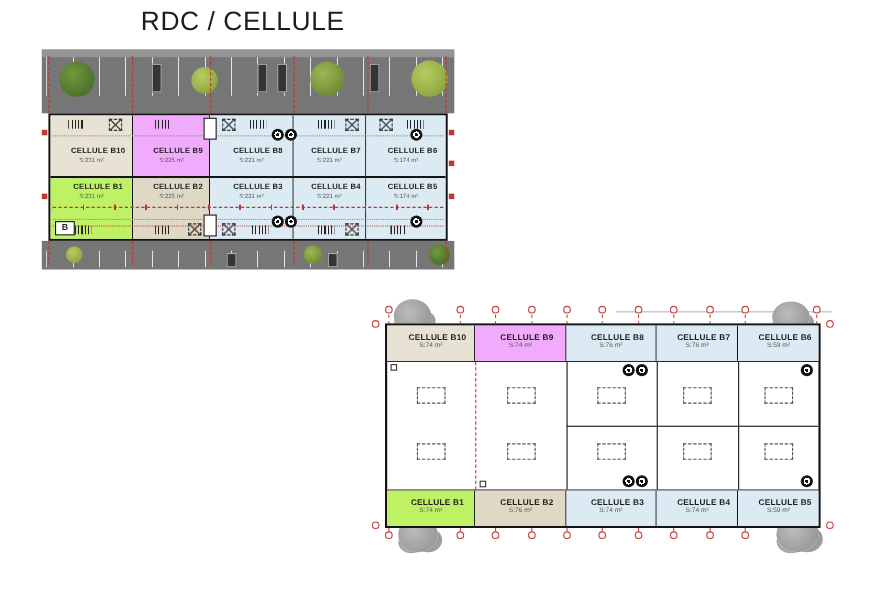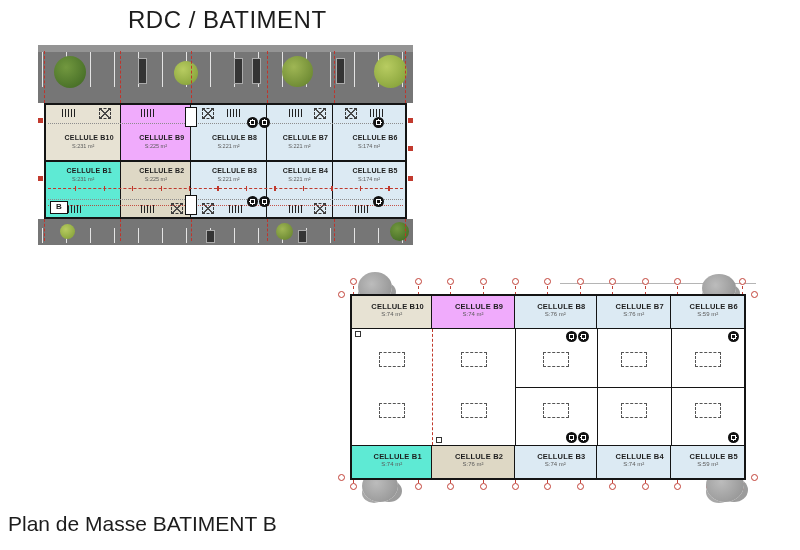--- a/index.html
+++ b/index.html
@@ -29,21 +29,21 @@
 
   .bldg{position:absolute;left:6px;top:58px;width:363px;height:116px;background:#fff;
         border:2px solid #141414;box-sizing:border-box;}
   .b-row{position:absolute;left:0;right:0;display:flex;}
   .b-row.top{top:0;height:55px;}
   .b-row.bot{top:55px;bottom:0;border-top:2px solid #141414;box-sizing:border-box;}
   .cell{position:relative;box-sizing:border-box;border-right:1.5px solid #141414;height:100%;}
   .cell:last-child{border-right:none;}
   .c-graybeige{background:#e7e2d3;} .c-tan{background:#f0abfc;}
   .c-graytan{background:#ded8c5;}  .c-blue{background:#dceaf3;}
-  .c-tan2{background:#5eead4;}
+  .c-tan2{background:#bef264;}
   .lbl{position:absolute;left:0;right:0;text-align:center;line-height:1.25;}
   .b-row.top .lbl{top:29px;} .b-row.bot .lbl{top:5px;}
   .lbl .nm{font-size:7px;font-weight:bold;color:#1d1d1d;letter-spacing:.2px;display:block;padding-left:12px;}
   .lbl .ar{font-size:5.5px;color:#5a5a5a;display:block;}
   .dotline{position:absolute;left:2px;right:2px;border-top:1px dotted #8d8d8d;}
   .redline{position:absolute;left:2px;right:2px;border-top:1px dashed #bf382c;}
   .redticks{position:absolute;left:2px;right:2px;height:5px;
             background:repeating-linear-gradient(90deg,transparent 0 27px,#bf382c 27px 28.5px);}
   .ic-stairs{position:absolute;width:15px;height:8px;
              background:repeating-linear-gradient(90deg,#222 0 1px,transparent 1px 3px);}
@@ -83,22 +83,21 @@
          background:radial-gradient(circle at 40% 40%,#bcbcbc,#8d8d8d);
          box-shadow:9px 5px 0 -5px #9c9c9c,-6px 7px 0 -6px #a8a8a8;}
   .grayline{position:absolute;border-top:1px solid #b5b5b5;}
   .door{position:absolute;width:6px;height:6px;background:#fff;border:1px solid #333;box-sizing:border-box;}
 </style>
 </head>
 <body>
 
 <div class="canvas">
 
-  <div class="title" style="left:128px;top:6px;">RDC / BATIMENT</div>
-  <div class="caption">Plan de Masse BATIMENT B</div>
+  <div class="title" style="left:128px;top:6px;">RDC / CELLULE</div>
 
   <div id="rdc-plan">
 
     <div class="road road-top">
       <div class="band"></div>
       <div class="stalls"></div>
       <div class="car" style="left:100px;"></div>
       <div class="car" style="left:196px;"></div>
       <div class="car" style="left:214px;"></div>
       <div class="car" style="left:298px;"></div>

